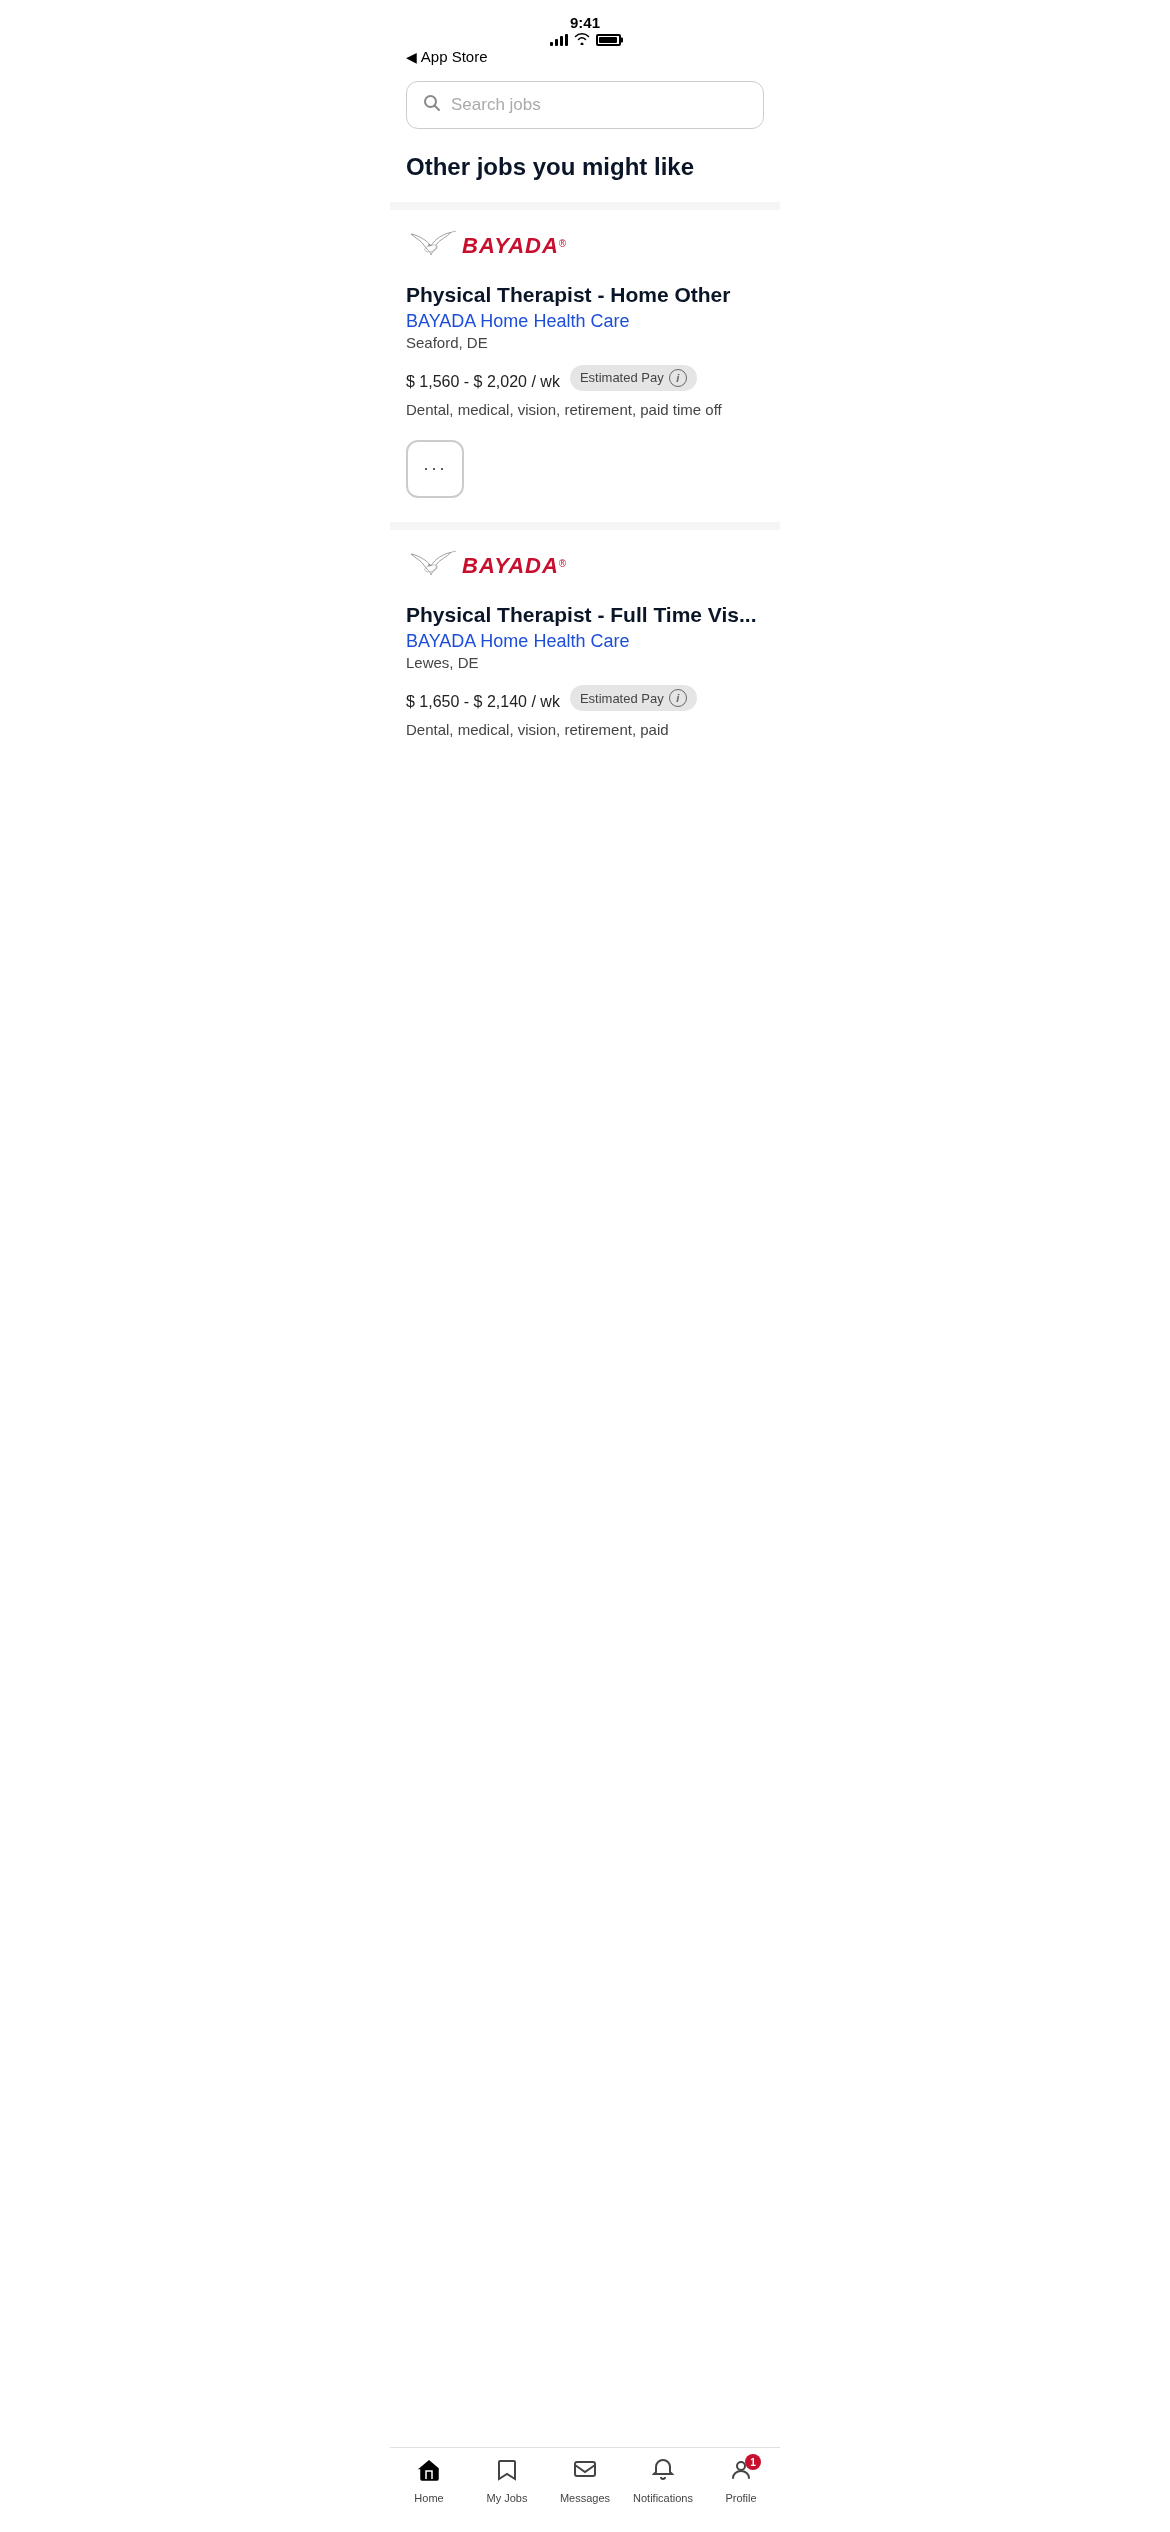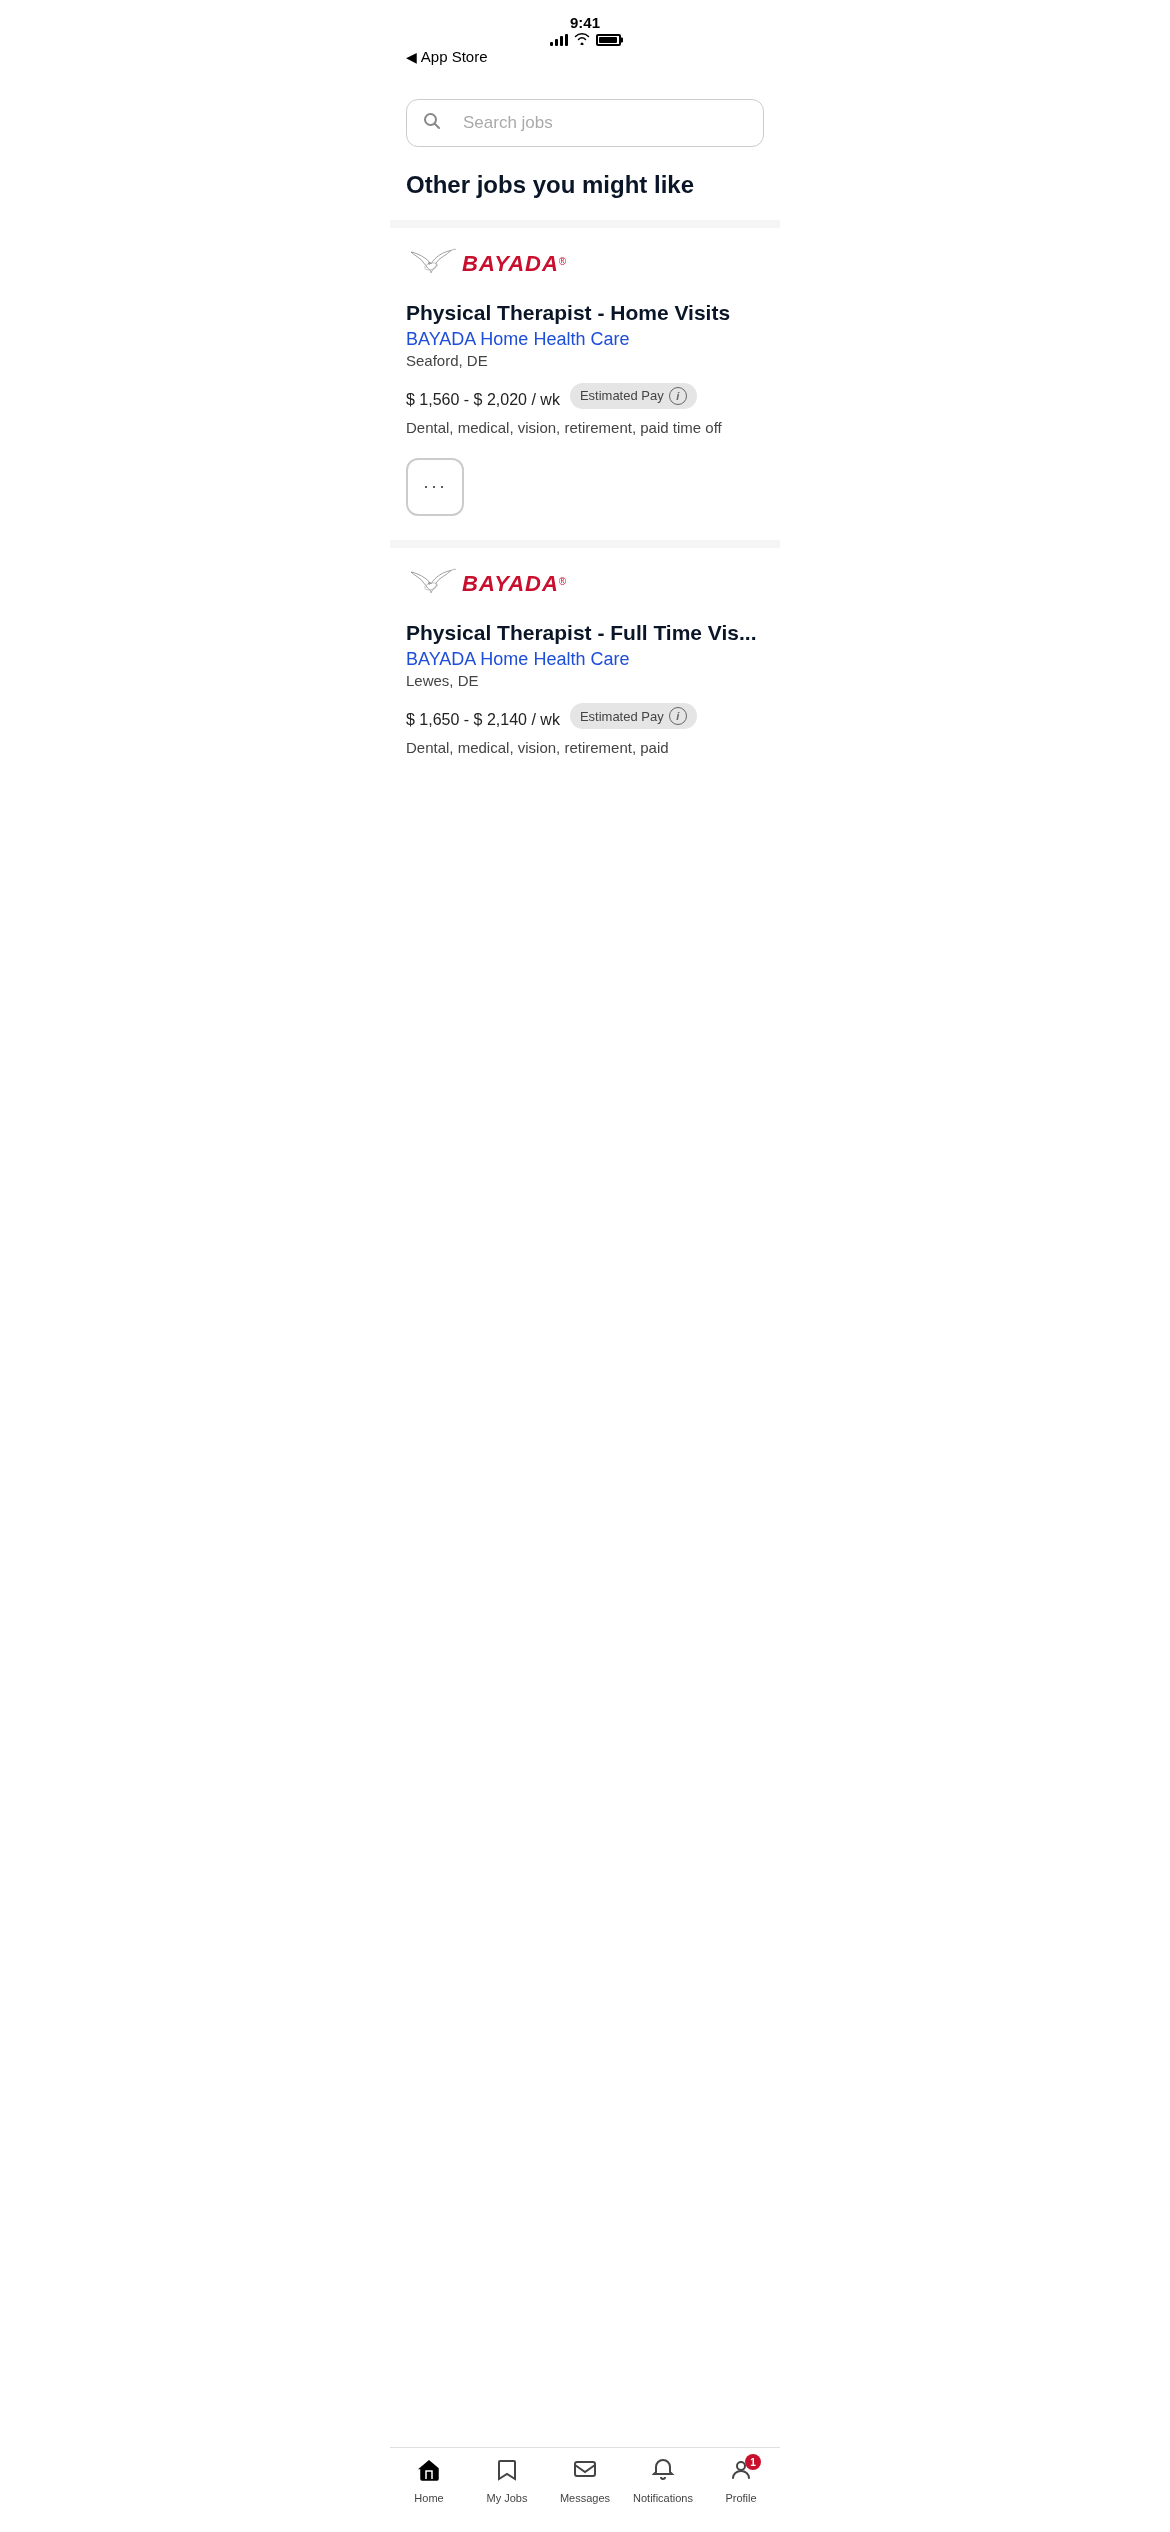--- a/index.html
+++ b/index.html
@@ -107,23 +107,22 @@
     .search-container {
       padding: 8px 16px 16px 16px;
     }
 
     .search-bar {
       display: flex;
       align-items: center;
       border: 1.5px solid #ccc;
       border-radius: 12px;
       padding: 12px 16px;
-      gap: 22px;
+      gap: 10px;
       background: #fff;
-      margin-top: 18px;
     }
 
     .search-icon-wrap {
       color: #888;
       font-size: 16px;
     }
 
     .search-input-text {
       color: #aaa;
       font-size: 17px;
@@ -399,21 +398,21 @@
         <path d="M22 25 C24 28, 26 30, 28 32 C29 33, 30 34, 30 36 C31 34, 32 32, 34 30 C36 28, 38 26, 36 24" stroke="#888" stroke-width="1" fill="none"></path>
         <circle cx="28" cy="24" r="1.5" fill="#888"></circle>
         <path d="M55 8 C58 7, 60 6, 62 7" stroke="#888" stroke-width="0.8" fill="none"></path>
         <ellipse cx="30" cy="28" rx="8" ry="4" stroke="#aaa" stroke-width="0.8" fill="none" transform="rotate(-15 30 28)"></ellipse>
       </svg>
       <div>
         <span class="bayada-text">BAYADA</span><span class="bayada-reg">®</span>
       </div>
     </div>
 
-    <div class="job-title">Physical Therapist - Home Visits</div>
+    <div class="job-title">Physical Therapist - Home Other</div>
     <div class="company-name">BAYADA Home Health Care</div>
     <div class="job-location">Seaford, DE</div>
 
     <div class="pay-row">
       <span class="pay-range">$ 1,560 - $ 2,020 / wk</span>
       <div class="estimated-pay-badge">
         <span class="estimated-pay-label">Estimated Pay</span>
         <span class="info-icon">i</span>
       </div>
     </div>

